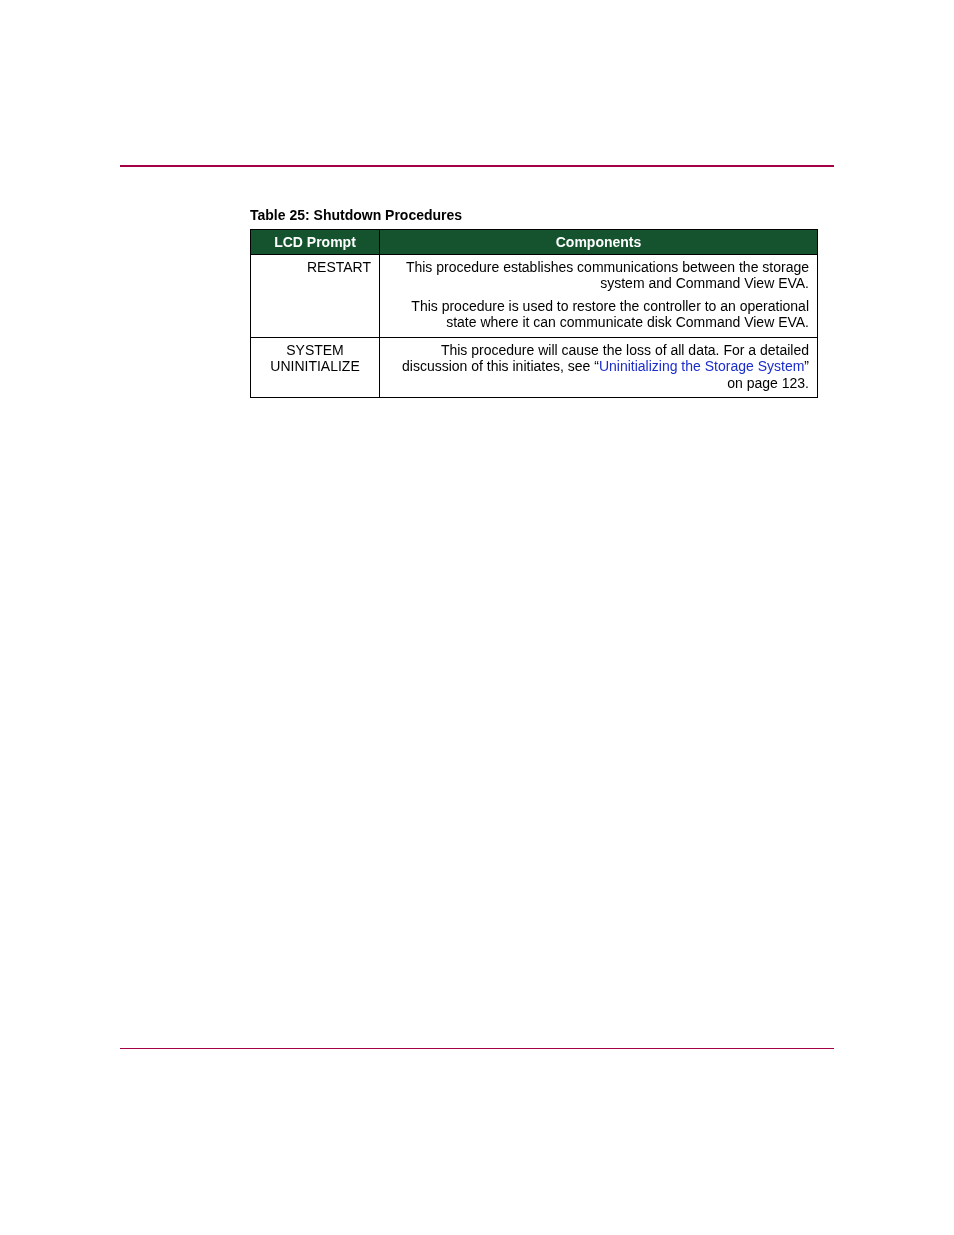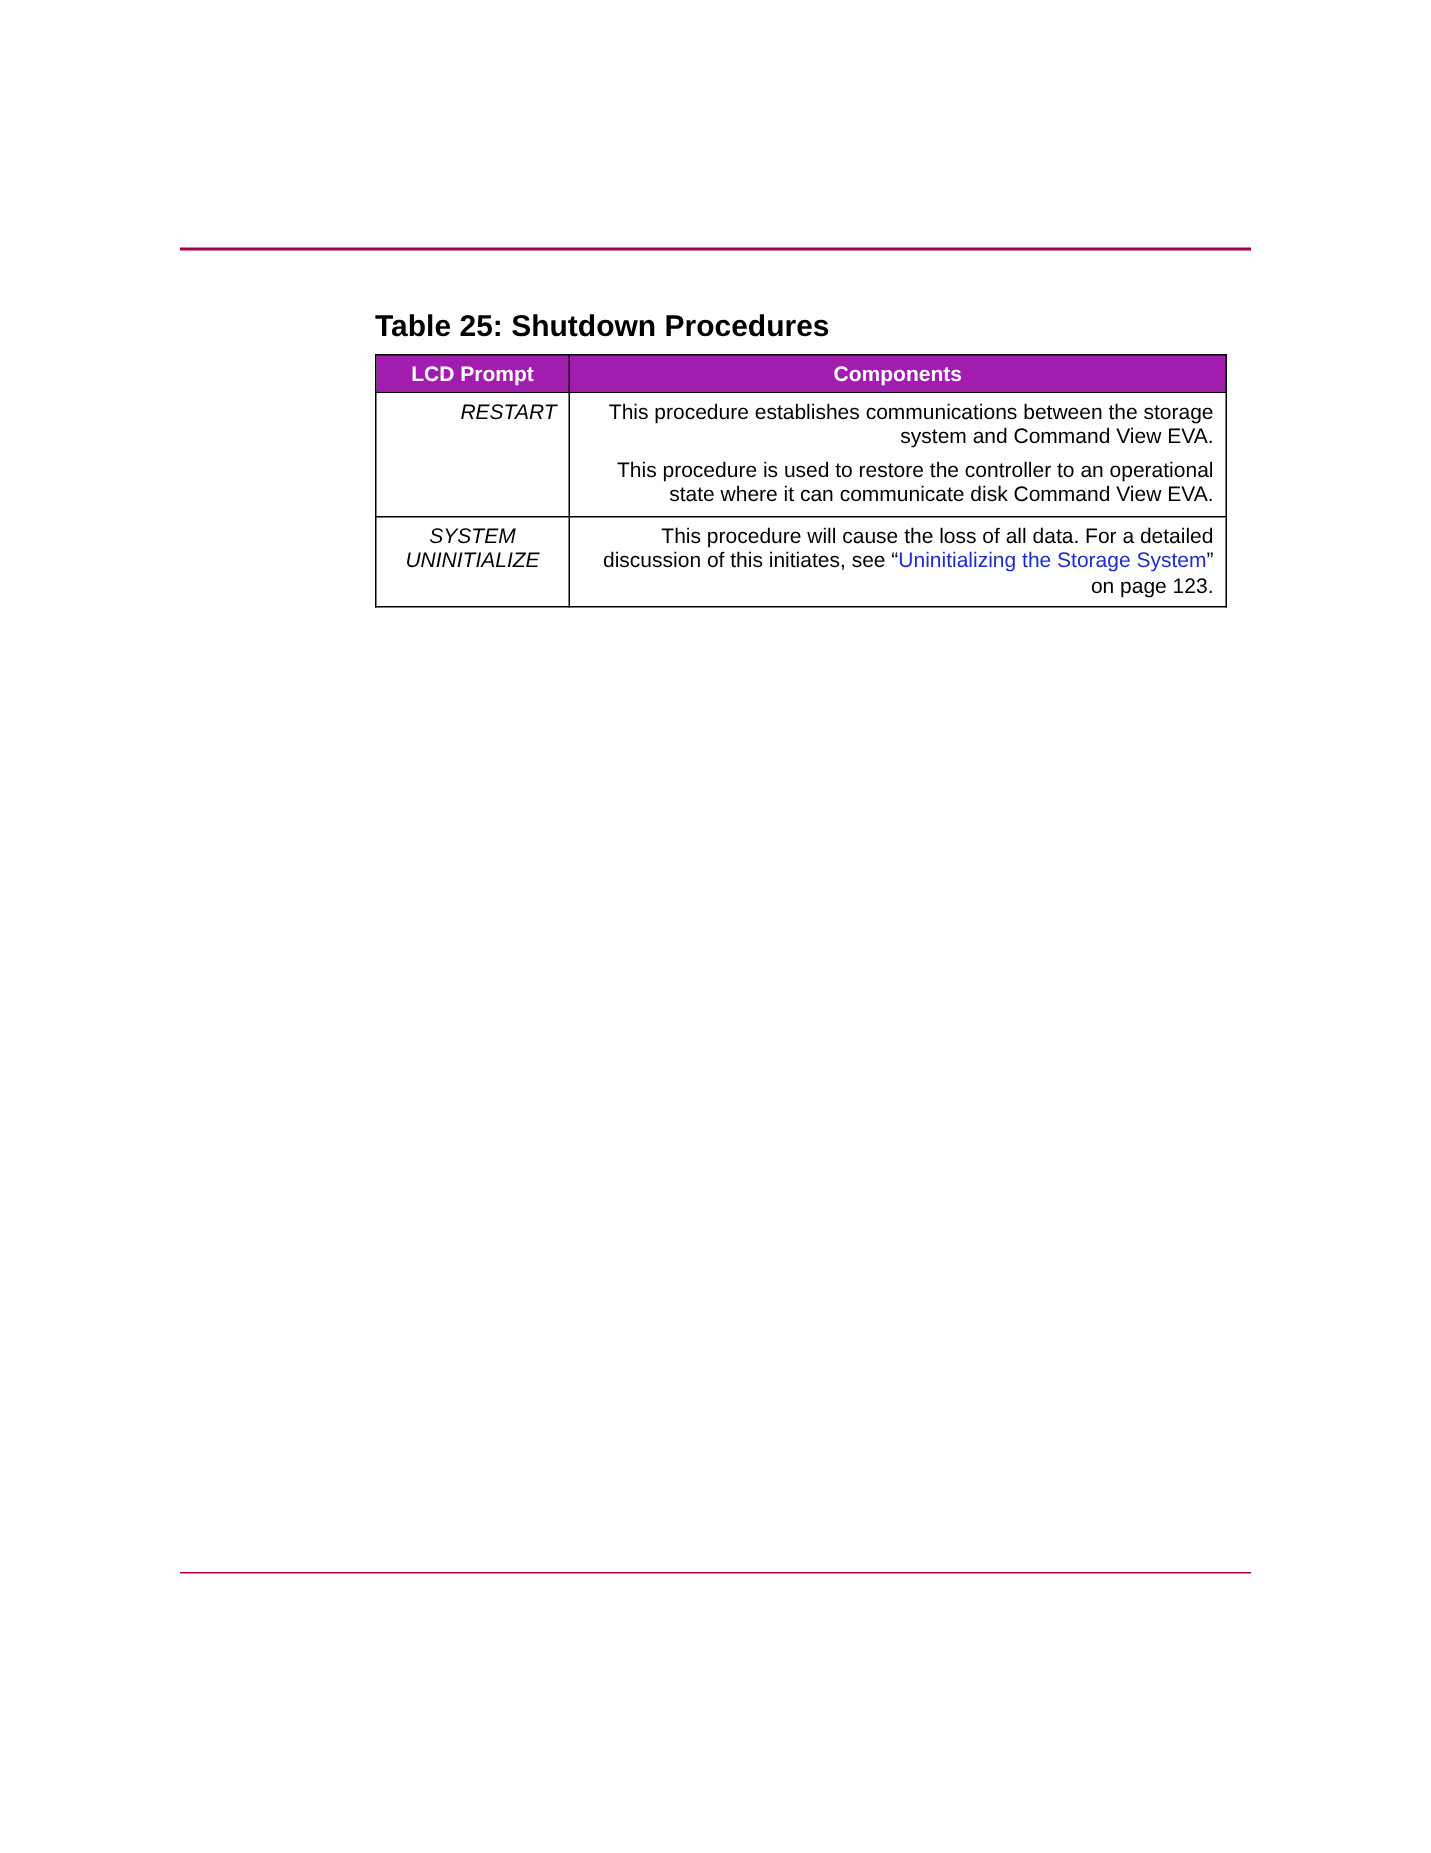--- a/index.html
+++ b/index.html
@@ -24,48 +24,47 @@
   .head-rule {
     height: 1.5px;
     background: #a30046;
     margin-bottom: 40px;
   }
   .table-block {
     margin-left: 130px;
   }
   .table-caption {
     font-weight: bold;
-    font-size: 20px;
+    font-size: 14px;
     margin-bottom: 6px;
   }
   table.shutdown {
     border-collapse: collapse;
     width: 568px;
     font-size: 14px;
   }
   table.shutdown th {
-    background: #a21caf;
+    background: #14532d;
     color: #fff;
     font-weight: bold;
     text-align: center;
     padding: 4px 8px;
     border: 1px solid #000;
   }
   table.shutdown th.col1 { width: 112px; }
   table.shutdown td {
     border: 1px solid #000;
     vertical-align: top;
     padding: 4px 8px 6px 8px;
     line-height: 1.18;
     text-align: right;
   }
   table.shutdown td.prompt {
     text-align: right;
     width: 112px;
-    font-style: italic;
   }
   .para { margin: 0 0 6px 0; }
   .para:last-child { margin-bottom: 0; }
   a.xref { color: #1a2ccc; text-decoration: none; }
   .footer {
     position: absolute;
     left: 120px;
     right: 120px;
     bottom: 180px;
   }

